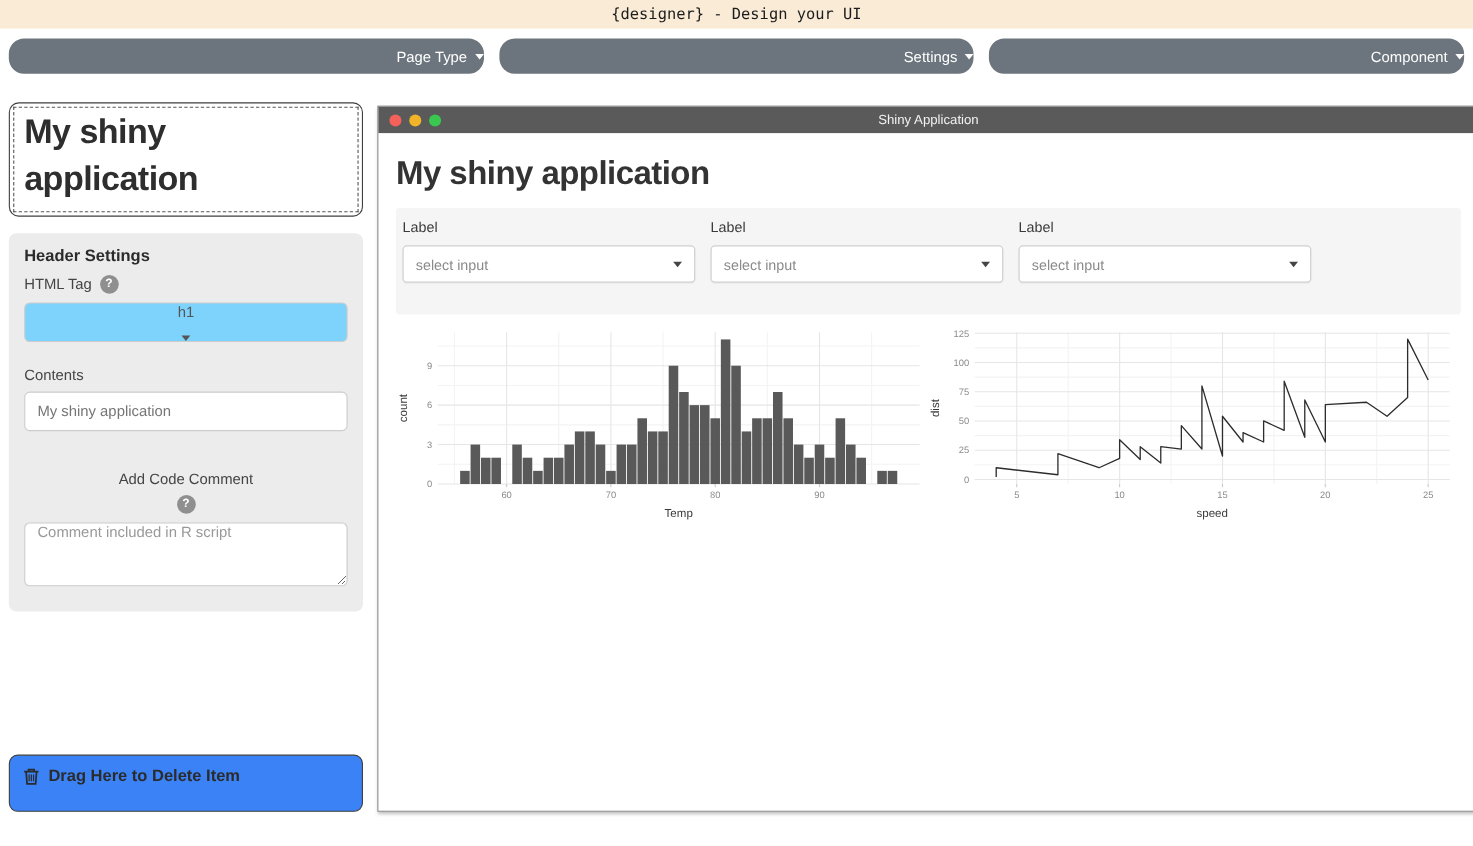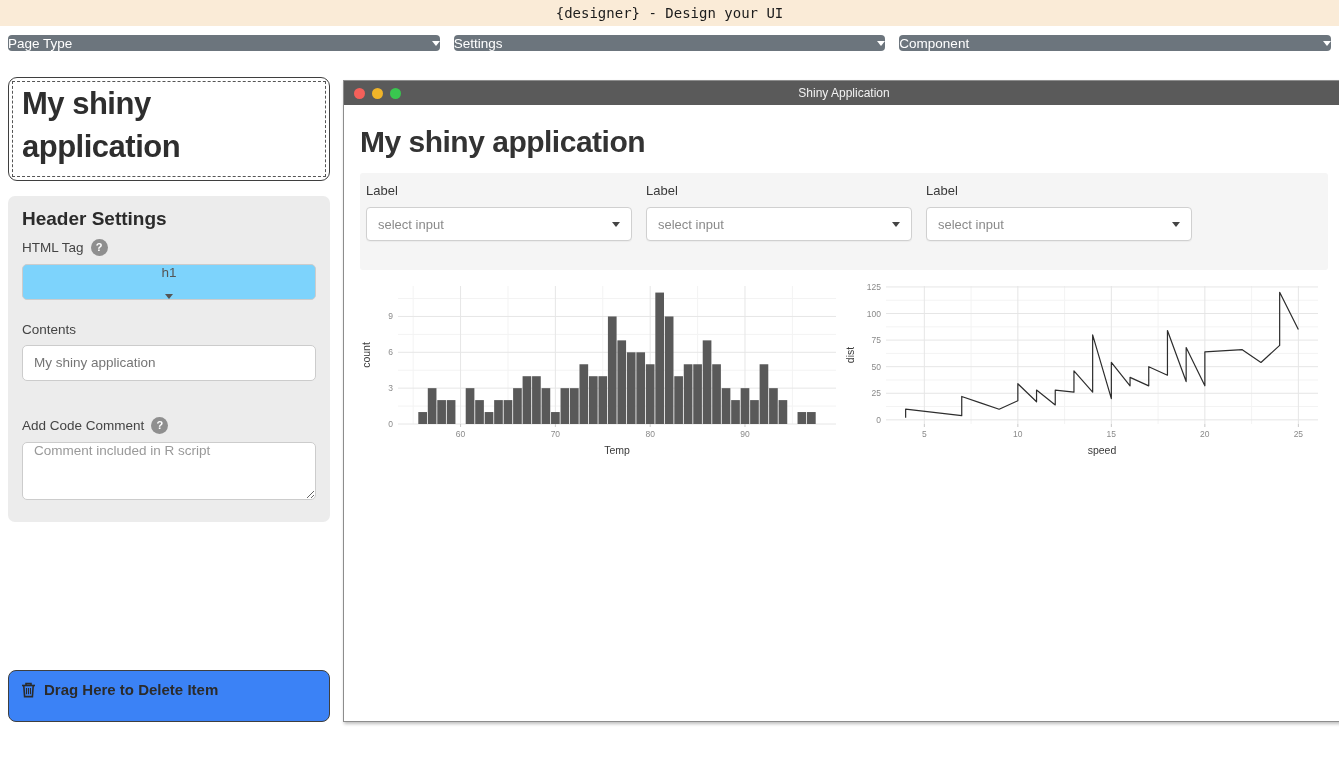--- a/index.html
+++ b/index.html
@@ -6,53 +6,53 @@
   html,body { width: 1339px; height: 769px; background:#fff; overflow:hidden;
     font-family: "Liberation Sans", sans-serif; }
 
   
   .banner { height:26px; background: var(--banner-bg,#faebd7);
     display:flex; align-items:center; justify-content:center;
     font-family:"DejaVu Sans Mono", monospace; font-size:14px; color:#1c1c1c; }
 
   
   .toolbar { display:flex; gap:14px; margin:9px 8px 0 8px; }
-  .toolbar button { flex:1; height:16px; background:var(--button-bg,#6c757d);
-    color:#fff; border:none; border-radius:4px; font-size:13.5px;
+  .toolbar button { flex:1; height:32px; background:var(--button-bg,#6c757d);
+    color:#fff; border:none; border-radius:14px; font-size:13.5px;
     font-family:"Liberation Sans",sans-serif; display:flex; align-items:center;
-    justify-content:space-between; gap:7px; cursor:pointer; }
+    justify-content:flex-end; gap:7px; cursor:pointer; }
   .caret { width:0; height:0; border-left:4px solid transparent;
     border-right:4px solid transparent; border-top:5px solid currentColor;
     display:inline-block; margin-top:1px; }
 
   
   .content { display:flex; gap:13px; margin:26px 7px 0 8px; height:645px; }
 
   
   .sidebar { width:322px; flex:none; display:flex; flex-direction:column; }
   .h1-preview { background:#fff; border:1px solid #3f3f3f; border-radius:9px;
     padding:3px; }
   .h1-preview-inner { border:1px dashed #555; padding:1px 9px 7px 9px; }
   .h1-preview-inner span { font-size:31px; font-weight:bold; color:#2e2e2e;
     line-height:1.38; letter-spacing:-0.5px; }
 
   .settings-panel { margin-top:15px; background:var(--panel-bg,#ececec);
     border-radius:7px; padding:12px 14px 18px 14px; }
-  .panel-title { font-size:19px; font-weight:bold; color:#2b2b2b; margin-bottom:9px; }
+  .panel-title { font-size:15px; font-weight:bold; color:#2b2b2b; margin-bottom:9px; }
   .field-label { font-size:13.5px; color:#444; display:flex; align-items:center;
     gap:7px; margin-bottom:8px; }
   .help-badge { width:17px; height:17px; border-radius:50%; background:#8f8f8f;
     color:#fff; font-size:11px; font-weight:bold; line-height:17px;
     text-align:center; flex:none; cursor:pointer; }
   .sb-select { height:36px; background:#7dd3fc; border:1px solid #ccc; border-radius:5px;
     display:flex; align-items:center; justify-content:space-between; padding:0 12px;
     font-size:13.5px; color:#555; cursor:pointer;flex-direction:column; }
   .sb-select .caret { color:#555; }
   .mt22 { margin-top:22px; }
-  .mt36 { margin-top:36px; }
+  .mt36 { margin-top:36px;flex-direction:column; }
   .text-field { width:100%; height:36px; background:#fff; border:1px solid #ccc;
     border-radius:5px; padding:0 11px; font-size:13.5px; color:#757575;
     font-family:"Liberation Sans",sans-serif; }
   textarea.comment { width:100%; height:58px; background:#fff; border:1px solid #ccc;
     border-radius:5px; padding:0 11px; font-size:13.5px; color:#555;
     font-family:"Liberation Sans",sans-serif; resize:both; }
   textarea.comment::placeholder { color:#999; }
 
   .delete-zone { margin-top:auto; background:#3b82f6; border:1px solid #3f3f3f;
     border-radius:8px; min-height:52px; padding:10px 12px; display:flex;

